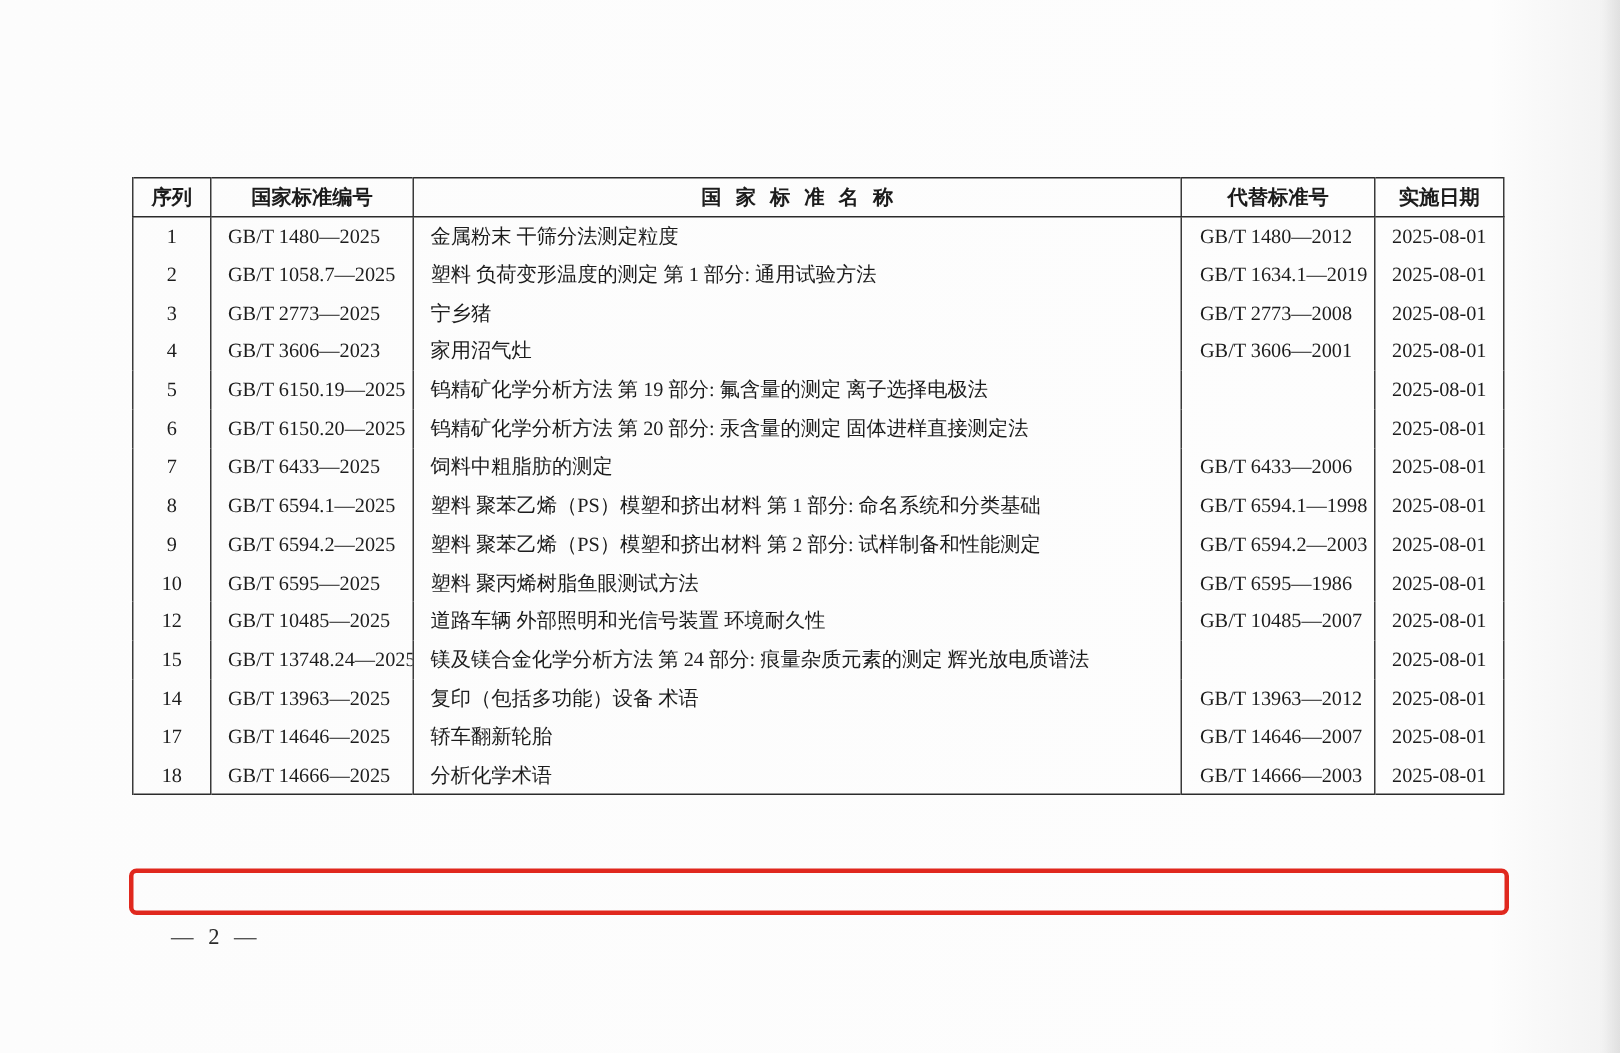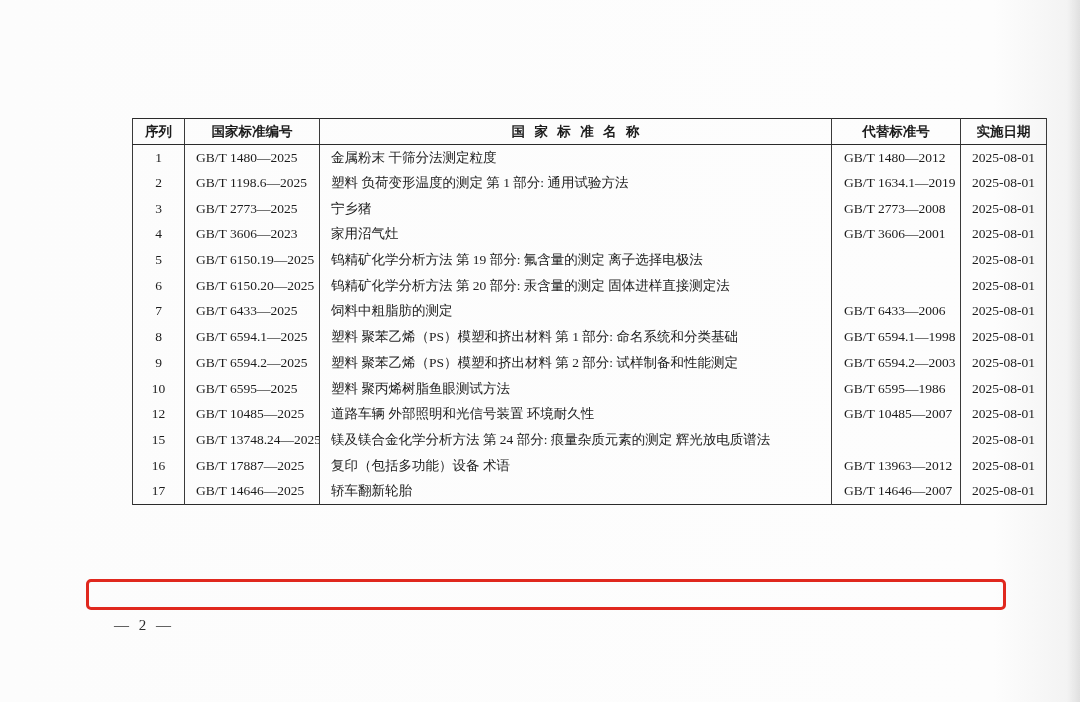--- a/index.html
+++ b/index.html
@@ -26,21 +26,21 @@
   table.standards {
     position: absolute;
     left: 88px;
     top: 118px;
     width: 914px;
     border-collapse: collapse;
     table-layout: fixed;
     font-size: 13.5px;
     color: #1c1c1c;
   }
-  table.standards { border: 1.5px solid #2b2b2b; margin-left: 44px; }
+  table.standards { border: 1.5px solid #2b2b2b; }
   table.standards th, table.standards td {
     border-left: 1px solid #3a3a3a;
     border-right: 1px solid #3a3a3a;
     overflow: hidden;
     white-space: nowrap;
     vertical-align: middle;
   }
   table.standards thead tr { height: 26px; }
   table.standards th {
     font-weight: bold;
@@ -106,21 +106,21 @@
     <tbody id="rows">
         <tr class="data">
     <td class="c-seq">1</td>
     <td class="c-code">GB/T 1480—2025</td>
     <td class="c-name">金属粉末 干筛分法测定粒度</td>
     <td class="c-replaces">GB/T 1480—2012</td>
     <td class="c-date">2025-08-01</td>
   </tr>
         <tr class="data">
     <td class="c-seq">2</td>
-    <td class="c-code">GB/T 1198.6—2025</td>
+    <td class="c-code">GB/T 1058.7—2025</td>
     <td class="c-name">塑料 负荷变形温度的测定 第 1 部分: 通用试验方法</td>
     <td class="c-replaces">GB/T 1634.1—2019</td>
     <td class="c-date">2025-08-01</td>
   </tr>
         <tr class="data">
     <td class="c-seq">3</td>
     <td class="c-code">GB/T 2773—2025</td>
     <td class="c-name">宁乡猪</td>
     <td class="c-replaces">GB/T 2773—2008</td>
     <td class="c-date">2025-08-01</td>
@@ -182,33 +182,40 @@
     <td class="c-date">2025-08-01</td>
   </tr>
         <tr class="data">
     <td class="c-seq">15</td>
     <td class="c-code">GB/T 13748.24—2025</td>
     <td class="c-name">镁及镁合金化学分析方法 第 24 部分: 痕量杂质元素的测定 辉光放电质谱法</td>
     <td class="c-replaces"></td>
     <td class="c-date">2025-08-01</td>
   </tr>
         <tr class="data">
-    <td class="c-seq">16</td>
-    <td class="c-code">GB/T 17887—2025</td>
+    <td class="c-seq">14</td>
+    <td class="c-code">GB/T 13963—2025</td>
     <td class="c-name">复印（包括多功能）设备 术语</td>
     <td class="c-replaces">GB/T 13963—2012</td>
     <td class="c-date">2025-08-01</td>
   </tr>
         <tr class="data">
     <td class="c-seq">17</td>
     <td class="c-code">GB/T 14646—2025</td>
     <td class="c-name">轿车翻新轮胎</td>
     <td class="c-replaces">GB/T 14646—2007</td>
     <td class="c-date">2025-08-01</td>
   </tr>
+        <tr class="data highlighted">
+    <td class="c-seq">18</td>
+    <td class="c-code">GB/T 14666—2025</td>
+    <td class="c-name">分析化学术语</td>
+    <td class="c-replaces">GB/T 14666—2003</td>
+    <td class="c-date">2025-08-01</td>
+  </tr>
       </tbody>
   </table>
 
   <div class="page-number">— 2 —</div>
 
   <div class="scan-edge"></div>
 
 </div>
 
 <div class="highlight-box" style="left: 85.5px; top: 579.188px; width: 920px; height: 30.6875px; border-color: rgb(224, 40, 30);"></div>

